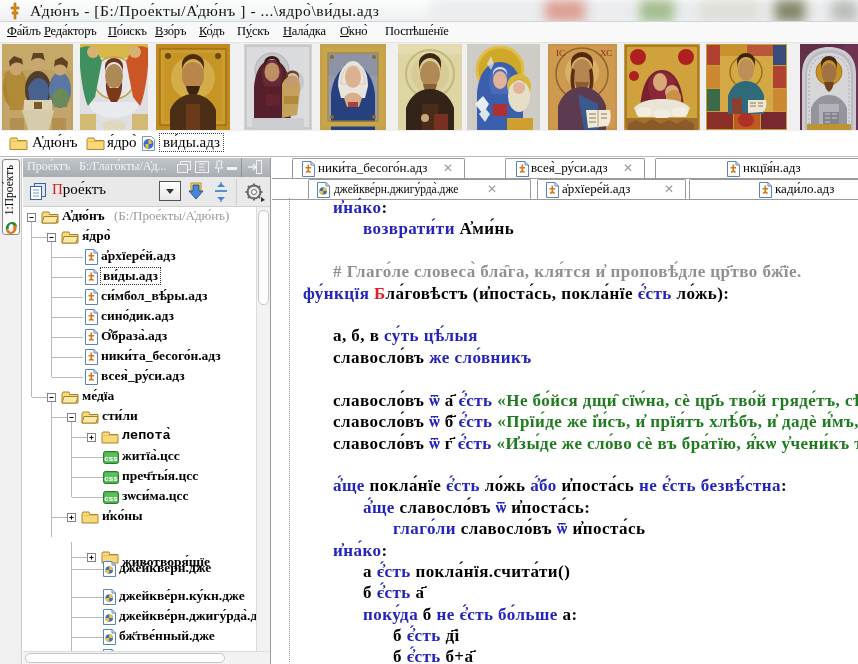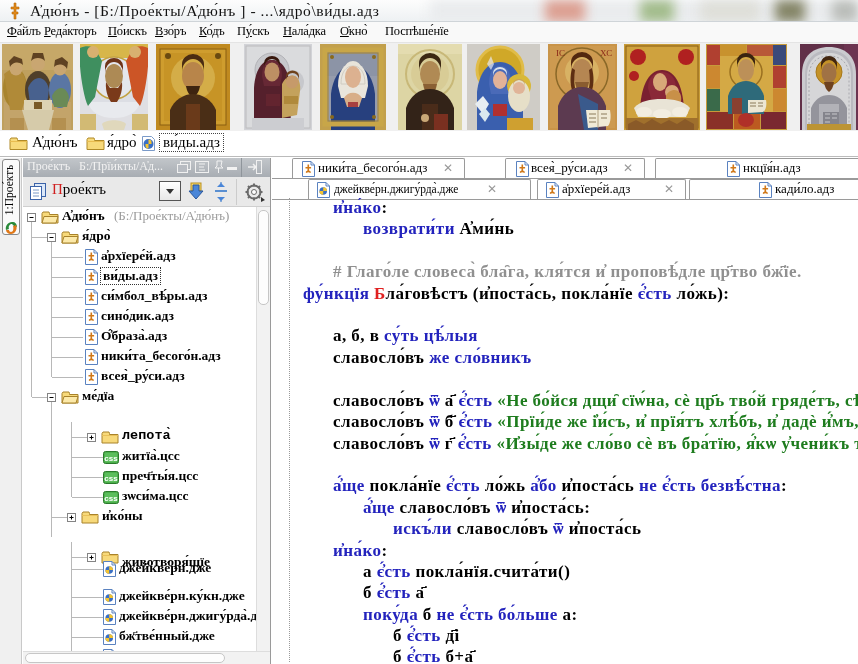--- a/index.html
+++ b/index.html
@@ -301,21 +301,21 @@
         <svg style="position:absolute;left:1px;top:60px" width="14" height="15" viewBox="0 0 14 15">
             <path d="M2 10c-1-4 2-8 6-8 3 0 5 2 5 5l-3-1c0-1-1-2-2-2-2 0-4 2-3 5z" fill="#2a8a3a"></path>
             <path d="M12 5c2 4-1 9-5 9-3 0-5-2-5-4l3 0c0 1 1 2 2 2 2 0 3-3 2-6z" fill="#e07818"></path>
             <circle cx="10" cy="4" r="1.5" fill="#2a8a3a"></circle>
           </svg>
       </div>
     </div>
     <div id="panel">
       <div id="phead">
         <span style="position:absolute;left:4px;top:1px">Прое́ктъ</span>
-        <span style="position:absolute;left:56px;top:1px">Б:/Прїи́кты/А҆д...</span>
+        <span style="position:absolute;left:56px;top:1px">Б:/Глаго́кты/А҆д...</span>
         <svg style="position:absolute;left:154px;top:3px" width="14" height="12" viewBox="0 0 14 12">
             <rect x="3.5" y="0.5" width="10" height="8" fill="none" stroke="#f0f0f0"></rect>
             <rect x="0.5" y="3.5" width="10" height="8" fill="#b8bcc2" stroke="#f0f0f0"></rect>
           </svg>
         <svg style="position:absolute;left:172px;top:3px" width="14" height="12" viewBox="0 0 14 12">
             <rect x="0.5" y="0.5" width="13" height="11" fill="none" stroke="#f0f0f0"></rect>
             <path d="M4 3h6M4 6h5M4 9h6" stroke="#f0f0f0"></path>
           </svg>
         <svg style="position:absolute;left:190px;top:2px" width="12" height="14" viewBox="0 0 12 14">
             <path d="M4 1h5l-1 5 2 2H2l2-2zM5.5 8v5" stroke="#f2f2f2" fill="none"></path>
@@ -470,20 +470,30 @@
           </div>
         <div class="trow" style="top:180px">
             <div class="hl" style="left:9px;top:10px;width:15px"></div>
             <svg style="position:absolute;left:24px;top:6px" width="9" height="9">
               <use href="#sMin"></use>
             </svg>
             <svg style="position:absolute;left:38px;top:3px" width="18" height="14" viewBox="0 0 18 14">
               <use href="#sFo"></use>
             </svg>
             <span class="tlabel" style="left:59px;">ме́дїа</span>
+          </div>
+        <div class="trow" style="top:200px">
+            <div class="hl" style="left:29px;top:10px;width:15px"></div>
+            <svg style="position:absolute;left:44px;top:6px" width="9" height="9">
+              <use href="#sMin"></use>
+            </svg>
+            <svg style="position:absolute;left:58px;top:3px" width="18" height="14" viewBox="0 0 18 14">
+              <use href="#sFo"></use>
+            </svg>
+            <span class="tlabel" style="left:79px;">сти́ли</span>
           </div>
         <div class="trow" style="top:220px">
             <div class="hl" style="left:49px;top:10px;width:15px"></div>
             <svg style="position:absolute;left:64px;top:6px" width="9" height="9">
               <use href="#sPlu"></use>
             </svg>
             <svg style="position:absolute;left:78px;top:3px" width="18" height="14" viewBox="0 0 18 14">
               <use href="#sFc"></use>
             </svg>
             <span class="tlabel" style="left:99px;font-family:Liberation Mono, monospace;">лепота̀</span>
@@ -620,21 +630,21 @@
         <div class="cl" style="top:21px;left:73px"><span class="kw">возврати́ти</span> А҆ми́нь</div>
         <div class="cl" style="top:64px;left:43px"><span class="cm"># Глаго́ле словеса̀ бла̑га, кля́тся и҆ проповѣ́дле цр҃тво бж҃їе.</span></div>
         <div class="cl" style="top:86px;left:13px"><span class="kw">фу́нкцїя</span> <span class="red">Б</span>ла́говѣстъ (и҆поста́сь, покла́нїе <span class="kw">є҆́сть</span> ло́жь):</div>
         <div class="cl" style="top:128px;left:43px">а, б, в <span class="kw">су́ть цѣ́лыя</span></div>
         <div class="cl" style="top:150px;left:43px">славосло́въ <span class="kw">же сло́вникъ</span></div>
         <div class="cl" style="top:193px;left:43px">славосло́въ <span class="kw">ѿ</span> а҃ <span class="kw">є҆́сть</span> <span class="str">«Не бо́йся дщи̑ сїѡ́на, сѐ цр҃ь тво́й гряде́тъ, сѣдя̀</span></div>
         <div class="cl" style="top:214px;left:43px">славосло́въ <span class="kw">ѿ</span> б҃ <span class="kw">є҆́сть</span> <span class="str">«Прїи́де же і҆и́съ, и҆ прїя́тъ хлѣ́бъ, и҆ дадѐ и҆́мъ, и҆ ры́</span></div>
         <div class="cl" style="top:236px;left:43px">славосло́въ <span class="kw">ѿ</span> г҃ <span class="kw">є҆́сть</span> <span class="str">«И҆зы́де же сло́во сѐ въ бра́тїю, я҆́кѡ у҆чени́къ то́й</span></div>
         <div class="cl" style="top:278px;left:43px"><span class="kw">а҆́ще</span> покла́нїе <span class="kw">є҆́сть</span> ло́жь <span class="kw">а҆́бо</span> и҆поста́сь <span class="kw">не є҆́сть безвѣ́стна</span>:</div>
         <div class="cl" style="top:300px;left:73px"><span class="kw">а҆́ще</span> славосло́въ <span class="kw">ѿ</span> и҆поста́сь:</div>
-        <div class="cl" style="top:321px;left:103px"><span class="kw">искъ́ли</span> славосло́въ <span class="kw">ѿ</span> и҆поста́сь</div>
+        <div class="cl" style="top:321px;left:103px"><span class="kw">глаго́ли</span> славосло́въ <span class="kw">ѿ</span> и҆поста́сь</div>
         <div class="cl" style="top:343px;left:43px"><span class="kw">и҆на́ко</span>:</div>
         <div class="cl" style="top:364px;left:73px">а <span class="kw">є҆́сть</span> покла́нїя.счита́ти()</div>
         <div class="cl" style="top:385px;left:73px">б <span class="kw">є҆́сть</span> а҃</div>
         <div class="cl" style="top:407px;left:73px"><span class="kw">поку́да</span> б <span class="kw">не є҆́сть бо́льше</span> а:</div>
         <div class="cl" style="top:428px;left:103px">б <span class="kw">є҆́сть</span> д҃і</div>
         <div class="cl" style="top:449px;left:103px">б <span class="kw">є҆́сть</span> б+а҃</div>
       </div>
     </div>
   </div>
 </div>

